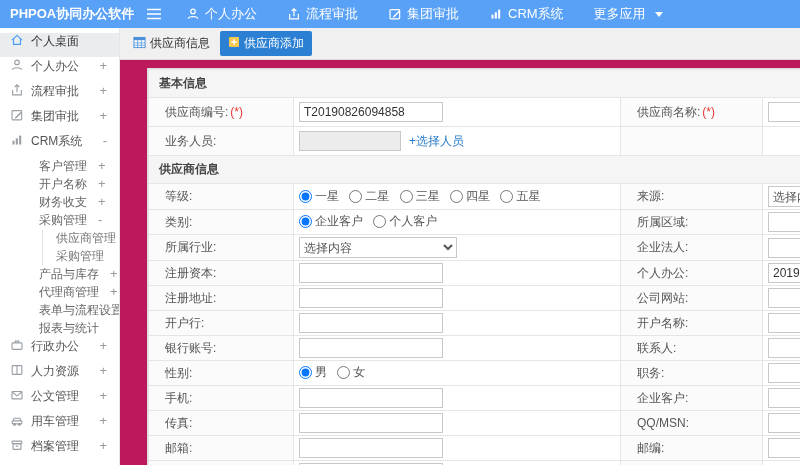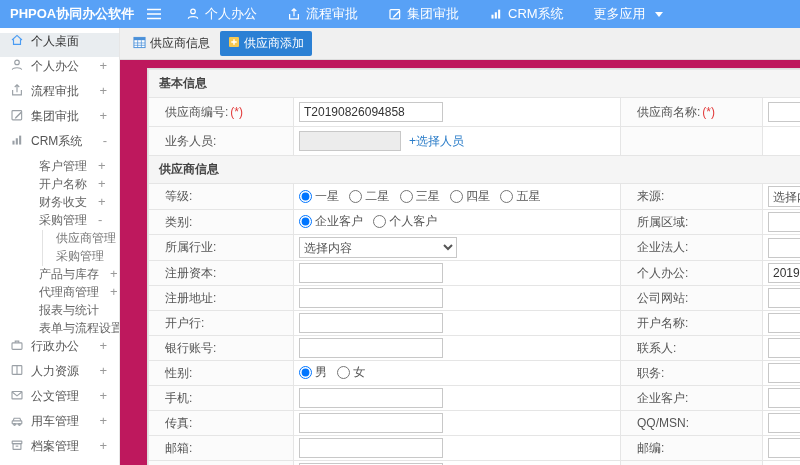--- a/index.html
+++ b/index.html
@@ -203,25 +203,25 @@
     </div>
     <div class="s-item lv2">
       <span class="s-lb">产品与库存</span>
       <span class="s-tg">+</span>
     </div>
     <div class="s-item lv2">
       <span class="s-lb">代理商管理</span>
       <span class="s-tg">+</span>
     </div>
     <div class="s-item lv2">
+      <span class="s-lb">表单与流程设置</span>
+
+    </div>
+    <div class="s-item lv2">
       <span class="s-lb">报表与统计</span>
-    </div>
-    <div class="s-item lv2">
-      <span class="s-lb">表单与流程设置</span>
-
     </div>
 
     <div class="s-item lv1">
       <span class="s-ic">
         <svg width="14" height="14" viewBox="0 0 16 16" fill="none" stroke="currentColor" stroke-width="1.3">
             <rect x="2.3" y="5.5" width="11.4" height="7.5" rx="1"></rect>
             <path d="M6 5.5V3.5h4v2"></path>
           </svg>
       </span>
       <span class="s-lb">行政办公</span>

